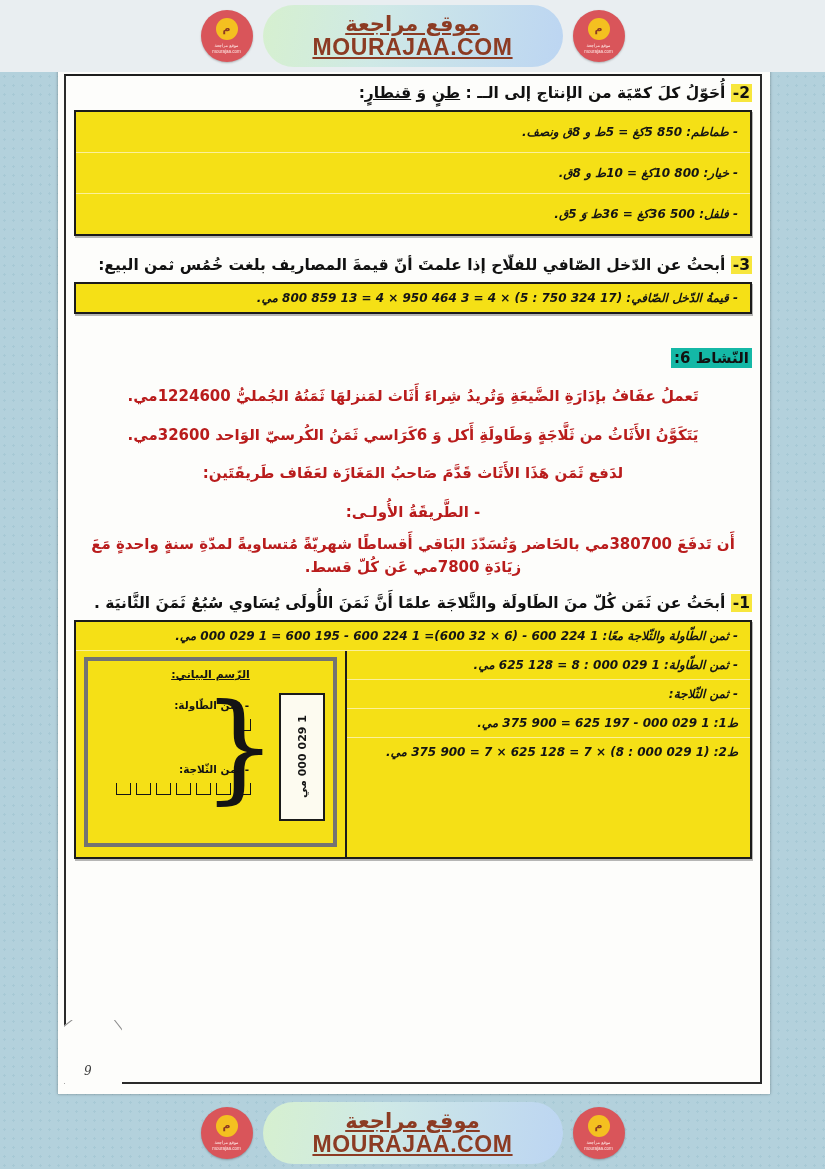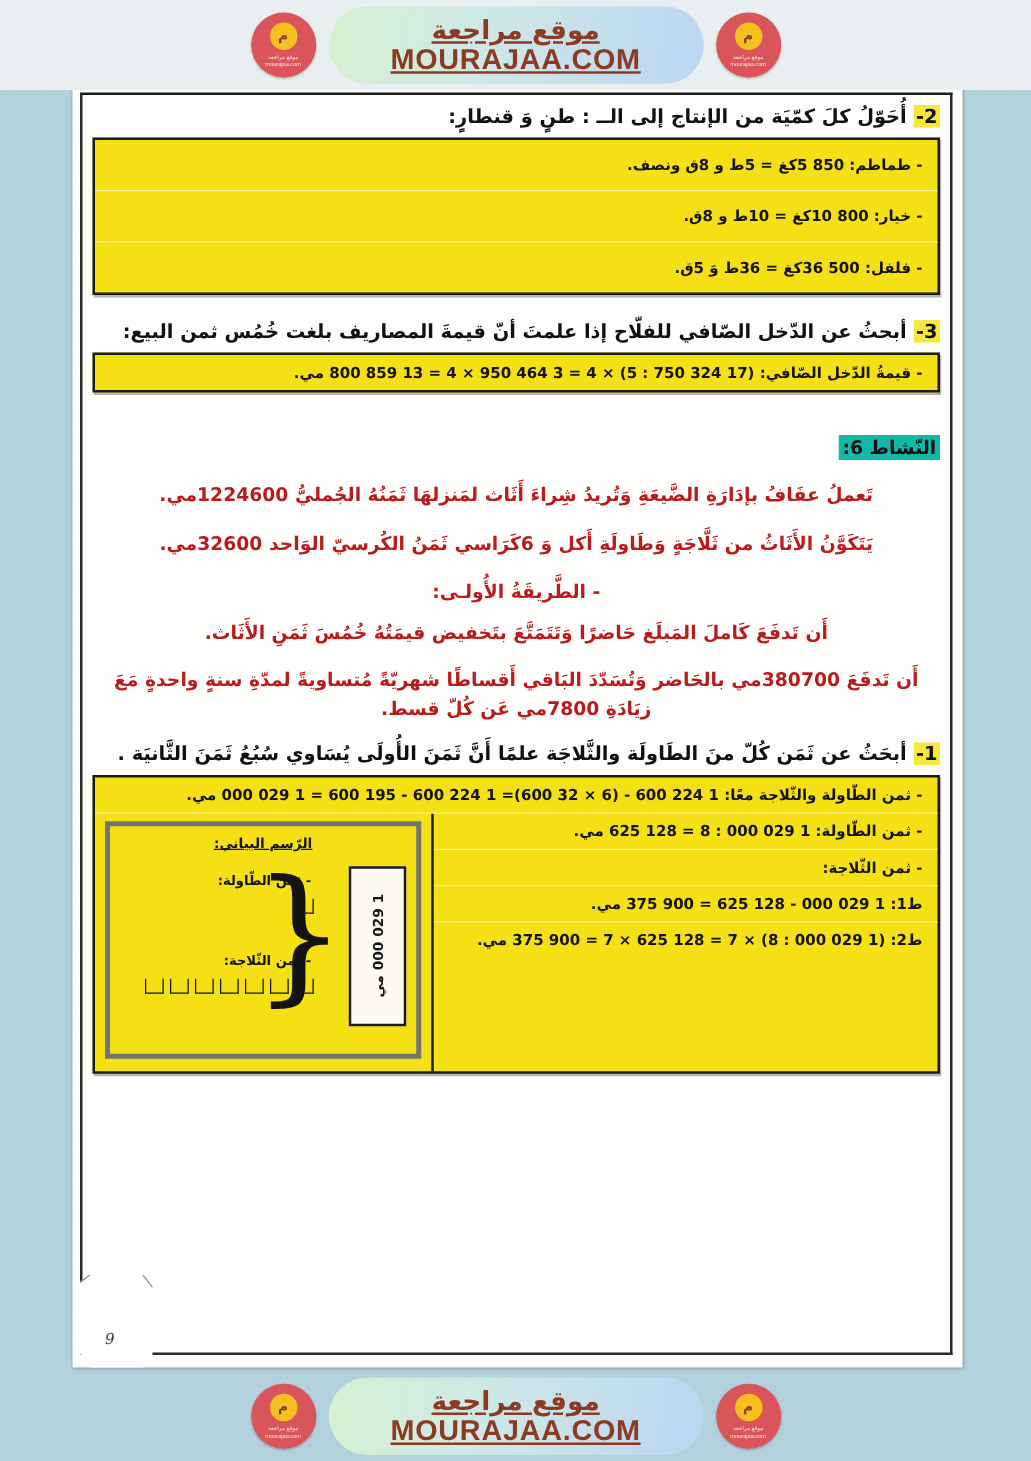--- a/index.html
+++ b/index.html
@@ -99,21 +99,21 @@
 
   
   .q-line{
     font-size:15.5px;color:#111;font-weight:600;
     margin:0 0 8px 0;text-align:right;
     letter-spacing:-.1px;
   }
   .num-tag{
     background:#f7e63c;padding:0 2px;font-weight:700;
   }
-  .u{}
+  .u{text-decoration:underline;}
 
   .para{
     font-size:15px;color:#b91c1c;font-weight:600;
     text-align:center;margin:0 0 16px 0;line-height:1.5;
   }
   .para.tight{margin-bottom:10px;}
 
   .activity-head{
     text-align:right;margin:0 0 18px 0;
   }
@@ -128,21 +128,21 @@
     border:2px solid #1b1b1b;
     position:relative;
     box-shadow:1px 2px 0 rgba(0,0,0,.28);
     margin-bottom:20px;
   }
   .yrow{
     padding:7px 12px 7px 10px;
     font-size:12px;font-weight:700;color:#141414;
     text-align:right;direction:rtl;
     border-bottom:1px solid #fbf09a;
-    white-space:nowrap;overflow:hidden;
+    white-space:nowrap;overflow:hidden;font-style:italic;
   }
   .yrow:last-child{border-bottom:none;}
 
   .ybox.tall .yrow{padding-top:13px;padding-bottom:13px;}
 
   
   .ans-grid{display:flex;flex-direction:row;}
   .ans-calc{flex:1;border-left:2px solid #1b1b1b;}
   .diagram{
     width:253px;position:relative;
@@ -252,40 +252,40 @@
     </div>
 
     <div class="spacer"></div>
 
     <div class="activity-head">
       <span>النّشاط 6:</span>
     </div>
 
     <p class="para">تَعملُ عفَافُ بإدَارَةِ الضَّيعَةِ وَتُريدُ شِراءَ أَثَاث لمَنزلهَا ثَمَنُهُ الجُمليُّ 1224600مي.</p>
     <p class="para">يَتَكَوَّنُ الأَثَاثُ من ثَلَّاجَةٍ وَطَاولَةِ أَكل وَ 6كَرَاسي ثَمَنُ الكُرسيّ الوَاحد  32600مي.</p>
+    <p class="para">لدَفع ثَمَن هَذَا الأَثَاث قَدَّمَ صَاحبُ المَغَازَة لعَفَاف طَريقَتَين:</p>
 
     <p class="para tight">- الطَّريقَةُ الأُولـى:</p>
-    <p class="para">أَن تَدفَعَ كَاملَ المَبلَغ حَاضرًا وَتَتَمَتَّعَ بتَخفيض قيمَتُهُ خُمُسَ ثَمَنِ الأَثَاث.</p>
 
     <p class="para">أَن تَدفَعَ 380700مي بالحَاضر وَتُسَدّدَ البَاقي أَقساطًا شهريّةً مُتساويةً لمدّةِ سنةٍ واحدةٍ مَعَ زيَادَةِ 7800مي عَن كُلّ قسط.</p>
 
     <p class="q-line">
       <span class="num-tag">1-</span><span> أبحَثُ عن ثَمَن كُلّ منَ الطَاولَة والثَّلاجَة علمًا أَنَّ ثَمَنَ الأُولَى يُسَاوي سُبُعُ ثَمَنَ الثَّانيَة .</span>
     </p>
 
     <div class="ybox">
 
       <div class="yrow">- ثمن الطّاولة والثّلاجة معًا: 1 224 600 - (6 × 32 600)= 1 224 600 - 195 600 =  1 029 000 مي.</div>
 
       <div class="ans-grid">
 
         <div class="ans-calc">
           <div class="yrow">- ثمن الطّاولة: 1 029 000 : 8 = 128 625 مي.</div>
           <div class="yrow">- ثمن الثّلاجة:</div>
-          <div class="yrow">ط1: 1 029 000 - 128 625 = 900 375 مي.</div>
+          <div class="yrow">ط1: 1 029 000 - 197 625 = 900 375 مي.</div>
           <div class="yrow">ط2: (1 029 000 : 8) × 7 = 128 625 × 7 = 900 375 مي.</div>
         </div>
 
         <div class="diagram">
           <div class="diagram-frame">
 
             <div class="diagram-title">الرّسم البياني:</div>
 
             <div class="diag-body">
 

